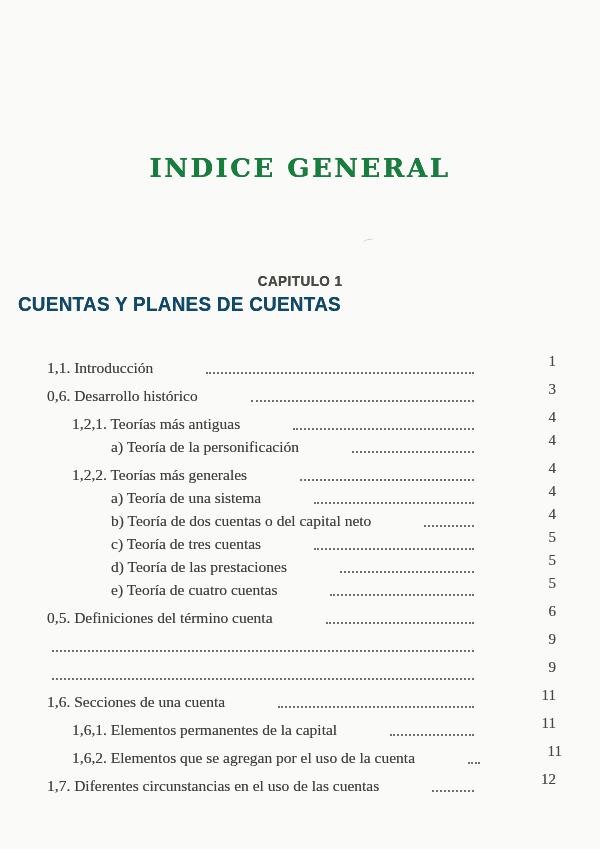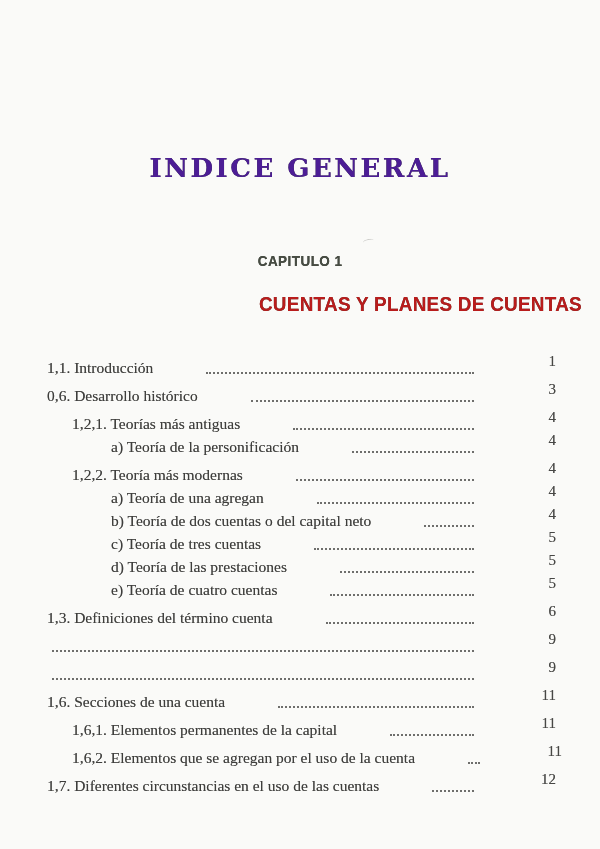--- a/index.html
+++ b/index.html
@@ -17,48 +17,48 @@
   .doc-title {
     position: absolute;
     top: 136px;
     left: 0;
     width: 100%;
     text-align: center;
     font-family: "DejaVu Serif", serif;
     font-weight: bold;
     font-size: 26px;
     letter-spacing: 2.5px;
-    color: #4c1d95;
+    color: #15803d;
     text-shadow: 0 0 0.6px #3b3f3a;
   }
 
   
   .chapter-label {
     position: absolute;
-    top: 252px;
+    top: 272px;
     left: 0;
     width: 100%;
     text-align: center;
     font-family: "Liberation Sans", sans-serif;
     font-weight: bold;
     font-size: 15px;
     letter-spacing: 0.5px;
     color: #474c43;
   }
   .chapter-title {
     position: absolute;
     top: 292px;
     left: 0;
     width: 100%;
-    text-align: right;
+    text-align: left;
     font-family: "Liberation Sans", sans-serif;
     font-weight: bold;
     font-size: 21px;
     letter-spacing: 0.3px;
-    color: #b91c1c;
+    color: #0c4a6e;
   }
   .condense {
     display: inline-block;
     transform: scaleX(0.9);
     transform-origin: center;
     text-shadow: 0 0 0.5px #43483f;
   }
 
   
   .toc {
@@ -143,26 +143,26 @@
         <span class="entry-text">1,2,1. Teorías más antiguas</span>
         <span class="leader"></span>
         <span class="pagenum">4</span>
       </div>
       <div class="toc-row l3">
         <span class="entry-text">a) Teoría de la personificación</span>
         <span class="leader"></span>
         <span class="pagenum">4</span>
       </div>
       <div class="toc-row l2 sp">
-        <span class="entry-text">1,2,2. Teoría más modernas</span>
-        <span class="leader"></span>
-        <span class="pagenum">4</span>
-      </div>
-      <div class="toc-row l3">
-        <span class="entry-text">a) Teoría de una agregan</span>
+        <span class="entry-text">1,2,2. Teorías más generales</span>
+        <span class="leader"></span>
+        <span class="pagenum">4</span>
+      </div>
+      <div class="toc-row l3">
+        <span class="entry-text">a) Teoría de una sistema</span>
         <span class="leader"></span>
         <span class="pagenum">4</span>
       </div>
       <div class="toc-row l3">
         <span class="entry-text">b) Teoría de dos cuentas o del capital neto</span>
         <span class="leader"></span>
         <span class="pagenum">4</span>
       </div>
       <div class="toc-row l3">
         <span class="entry-text">c) Teoría de tres cuentas</span>
@@ -173,21 +173,21 @@
         <span class="entry-text">d) Teoría de las prestaciones</span>
         <span class="leader"></span>
         <span class="pagenum">5</span>
       </div>
       <div class="toc-row l3">
         <span class="entry-text">e) Teoría de cuatro cuentas</span>
         <span class="leader"></span>
         <span class="pagenum">5</span>
       </div>
       <div class="toc-row l1 sp">
-        <span class="entry-text">1,3. Definiciones del término cuenta</span>
+        <span class="entry-text">0,5. Definiciones del término cuenta</span>
         <span class="leader"></span>
         <span class="pagenum">6</span>
       </div>
       <div class="toc-row l1 sp">
         <span class="leader"></span>
         <span class="pagenum">9</span>
       </div>
       <div class="toc-row l1 sp">
         <span class="leader"></span>
         <span class="pagenum">9</span>

